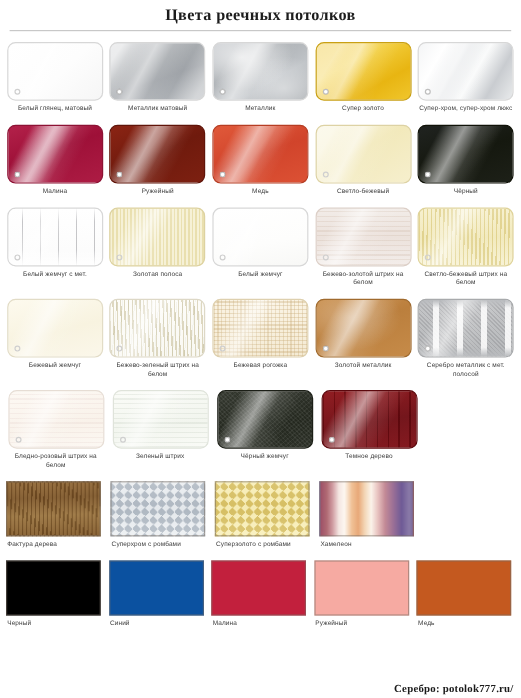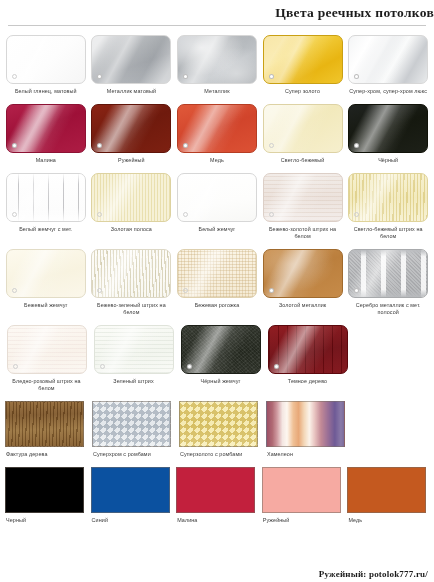--- a/index.html
+++ b/index.html
@@ -7,21 +7,21 @@
   body {
     width: 434px;
     height: 582px;
     background: #ffffff;
     font-family: "Liberation Sans", sans-serif;
     overflow: hidden;
   }
   .page { position: relative; width: 434px; height: 582px; background:#fff; }
 
   .title {
-    text-align: right;
+    text-align: center;
     font-family: "Liberation Serif", serif;
     font-weight: bold;
     font-size: 13.5px;
     color: #1c1c1c;
     letter-spacing: 0.3px;
     padding-top: 4px;
     height: 22px;
     line-height: 18px;
   }
   .rule {
@@ -546,14 +546,14 @@
           <div class="sw s-p-ruzh sq"></div>
           <div class="caption left">Ружейный</div>
         </div>
         <div class="cell">
           <div class="sw s-p-med sq"></div>
           <div class="caption left">Медь</div>
         </div>
       </div>
     </div>
 
-  <div class="source">Ружейный: potolok777.ru/</div>
+  <div class="source">Серебро: potolok777.ru/</div>
 </div>
 
 </body></html>

